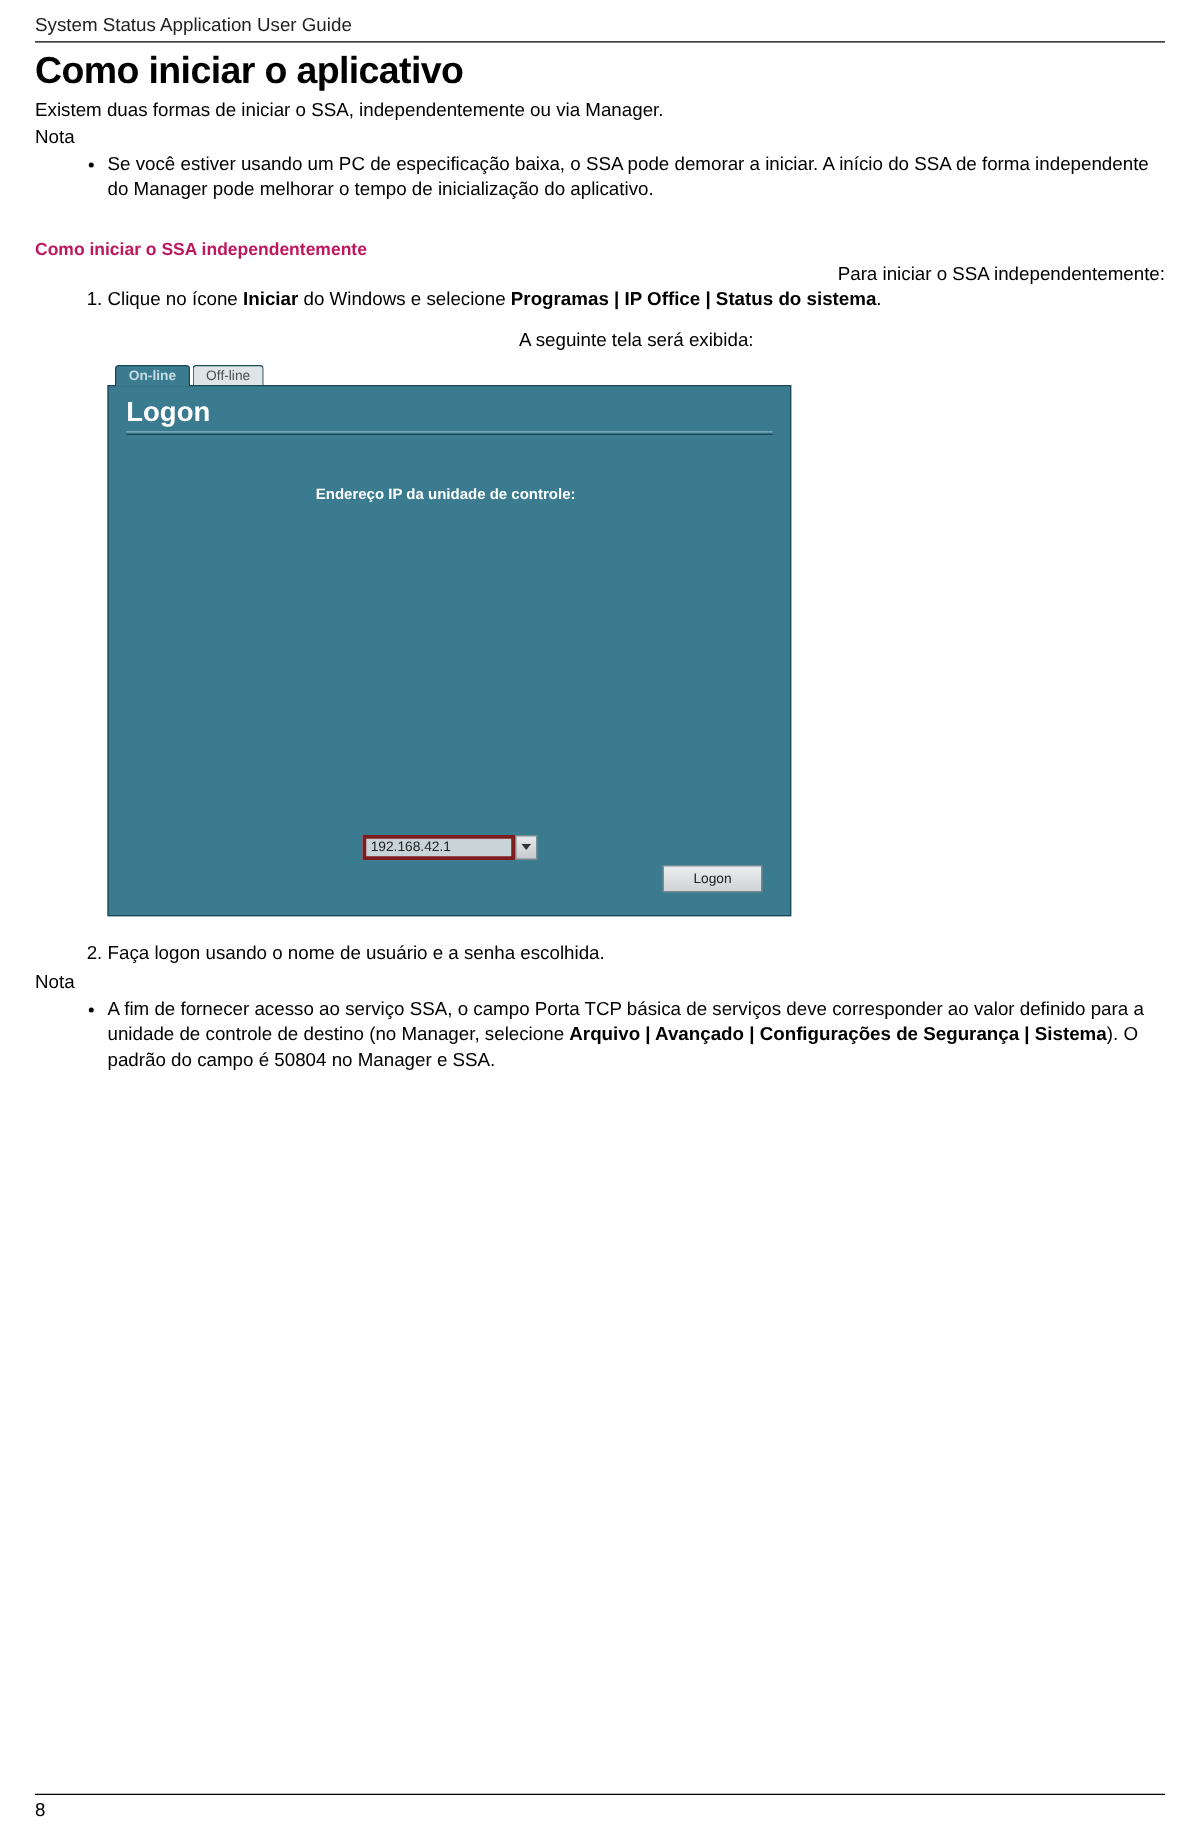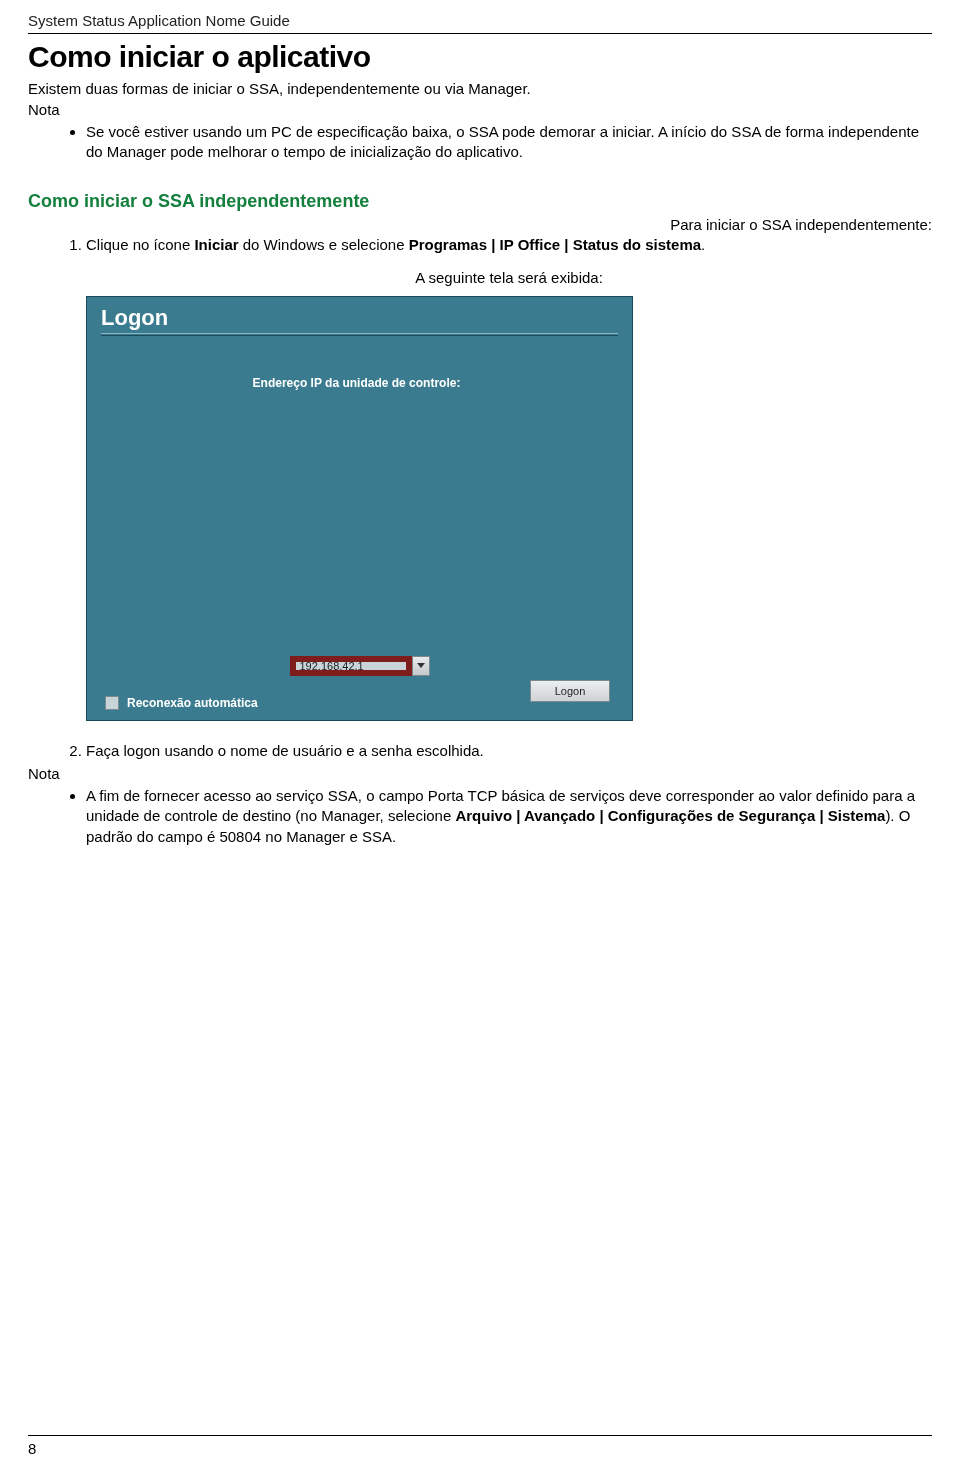--- a/index.html
+++ b/index.html
@@ -24,22 +24,22 @@
     font-weight: bold;
     letter-spacing: -0.5px;
     margin-top: 4px;
     margin-bottom: 6px;
   }
   .intro { font-size: 15px; margin-bottom: 4px; }
   .nota-label { font-size: 15px; margin-top: 2px; margin-bottom: 4px; }
   ul.bullets { list-style: disc; padding-left: 58px; font-size: 15px; }
   ul.bullets li { margin-bottom: 2px; line-height: 1.35; }
   h2.section-title {
-    color: #15803d;
-    font-size: 18px;
+    color: #be185d;
+    font-size: 14px;
     font-weight: bold;
     margin-top: 28px;
     margin-bottom: 4px;
   }
   .para { font-size: 15px; margin-bottom: 2px; text-align: right; }
   ol.steps { list-style: decimal; padding-left: 58px; font-size: 15px; }
   ol.steps li { margin-bottom: 2px; line-height: 1.35; }
   .step-followup { font-size: 15px; margin-left: 58px; margin-top: 14px; margin-bottom: 10px; text-align: center; }
   .bold { font-weight: bold; }
 
@@ -102,21 +102,21 @@
     color: #fff;
     font-weight: bold;
     font-size: 12px;
     padding-right: 6px;
   }
   .ssa-input-wrap { display: flex; }
   .ssa-input {
     width: 140px;
     height: 20px;
     background: #c8d4d8;
-    border: 6px solid #7f1d1d;
+    border: 3px solid #7f1d1d;
     font-size: 11px;
     padding: 2px 4px;
     font-family: Tahoma, Geneva, sans-serif;
     color: #222;
   }
   .ssa-input.narrow { width: 122px; }
   .ssa-dropdown-btn {
     width: 18px;
     height: 20px;
     background: linear-gradient(#e8eaec, #c6c9cc);
@@ -164,21 +164,21 @@
     bottom: 12px;
     left: 28px;
     right: 28px;
   }
   .footer-line { border-top: 1px solid #000; margin-bottom: 4px; }
   .footer-num { font-size: 15px; }
 </style>
 </head>
 <body>
 
-<div class="header-row">System Status Application Nome Guide</div>
+<div class="header-row">System Status Application User Guide</div>
 
 <h1 class="page-title">Como iniciar o aplicativo</h1>
 
 <p class="intro">Existem duas formas de iniciar o SSA, independentemente ou via Manager.</p>
 
 <p class="nota-label">Nota</p>
 <ul class="bullets">
   <li>Se você estiver usando um PC de especificação baixa, o SSA pode demorar a iniciar. A início do SSA de forma independente do Manager pode melhorar o tempo de inicialização do aplicativo.</li>
 </ul>
 
@@ -187,44 +187,44 @@
 
 <ol class="steps">
   <li>
     <span>Clique no ícone </span><span class="bold">Iniciar</span><span> do Windows e selecione </span><span class="bold">Programas | IP Office | Status do sistema</span><span>.</span>
   </li>
 </ol>
 
 <p class="step-followup">A seguinte tela será exibida:</p>
 
 <div class="ssa-window">
+  <div class="ssa-tabs">
+    <div class="ssa-tab active">On-line</div>
+    <div class="ssa-tab inactive">Off-line</div>
+  </div>
   <div class="ssa-body">
     <div class="ssa-logon-title">Logon</div>
     <div class="ssa-divider-light"></div>
     <div class="ssa-divider-dark"></div>
 
     <div class="ssa-form-row">
       <div class="ssa-label">Endereço IP da unidade de controle:</div>
       <div class="ssa-input-wrap">
         <input class="ssa-input narrow" value="192.168.42.1" style="">
         <div class="ssa-dropdown-btn">
           <svg width="8" height="5" viewBox="0 0 8 5">
               <path d="M0 0 L8 0 L4 5 Z" fill="#333"></path>
             </svg>
         </div>
       </div>
     </div>
 
 
 
 
-    <div class="ssa-checkbox-row">
-      <span class="ssa-checkbox"></span>
-      <span class="ssa-checkbox-label">Reconexão automática</span>
-    </div>
 
     <div class="ssa-logon-btn">Logon</div>
   </div>
 </div>
 
 <ol class="steps-2" start="2">
   <li>Faça logon usando o nome de usuário e a senha escolhida.</li>
 </ol>
 
 <p class="nota-lower">Nota</p>

